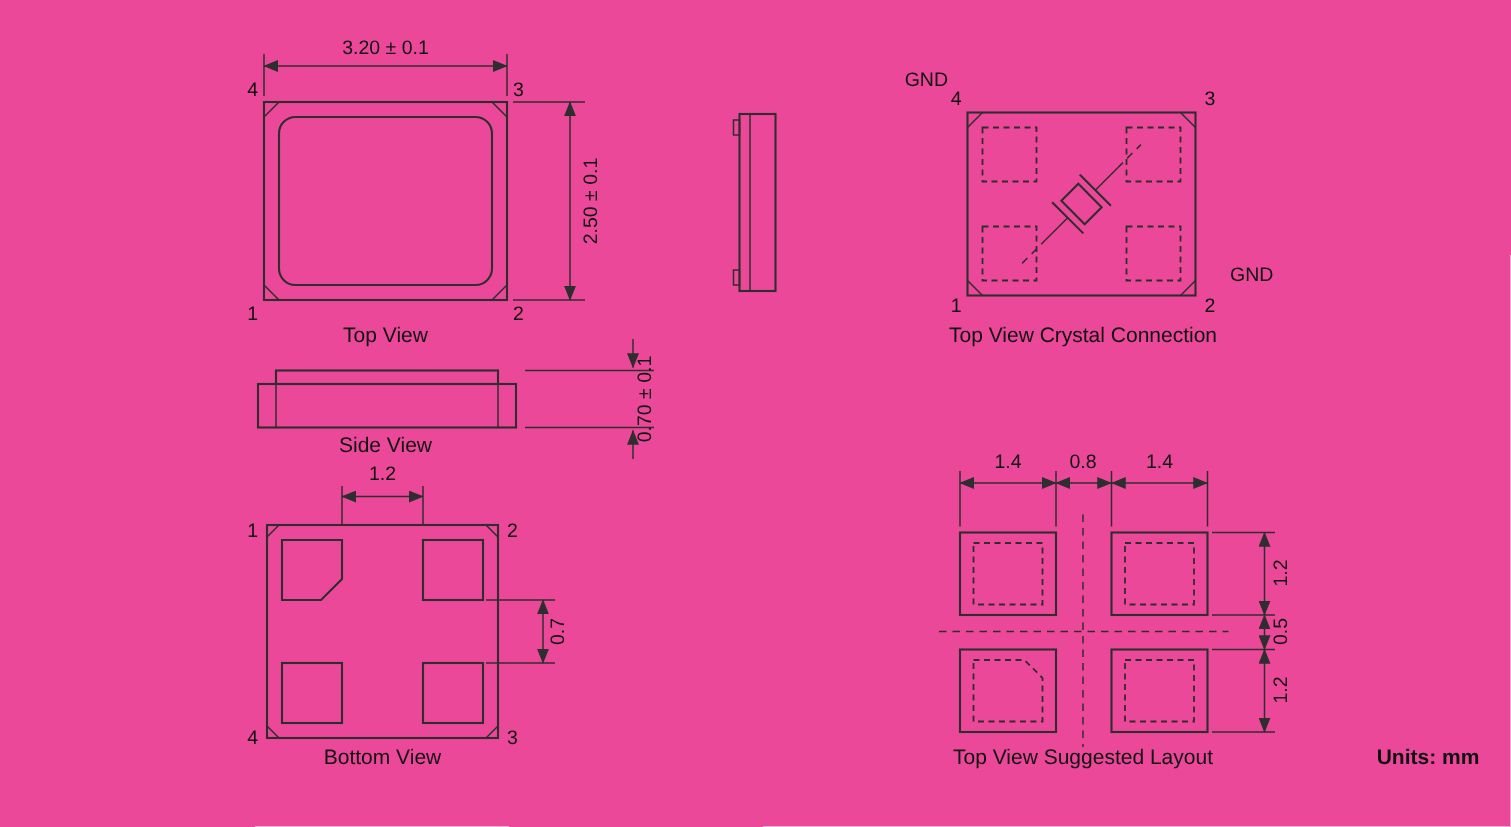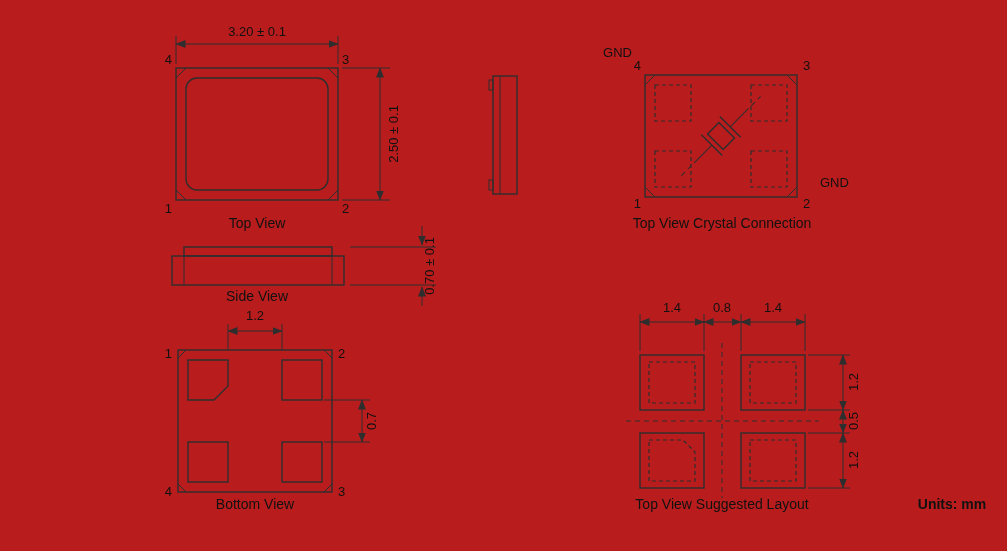--- a/index.html
+++ b/index.html
@@ -1,16 +1,16 @@
 <!DOCTYPE html>
 <html><head>
 <meta charset="utf-8">
 <style>
   html,body{margin:0;padding:0;background:#ffffff;}
-  .canvas{position:relative;width:1007px;height:551px;background:#b91c1c;overflow:hidden;
+  .canvas{position:relative;width:1007px;height:551px;background:#ec4899;overflow:hidden;
           font-family:"Liberation Sans", sans-serif;}
   svg{display:block;}
   svg text{font-family:"Liberation Sans", sans-serif;fill:#111;}
   .ln{stroke:#2e2e2e;fill:none;stroke-width:1.4;stroke-linecap:square;}
   .thin{stroke:#2e2e2e;fill:none;stroke-width:1;}
   .dash{stroke:#2e2e2e;fill:none;stroke-width:1.2;stroke-dasharray:4,3;}
   .dashthin{stroke:#2e2e2e;fill:none;stroke-width:1;stroke-dasharray:5,4;}
   .dim{font-size:13px;}
   .pin{font-size:13px;}
   .viewlabel{font-size:14px;}

